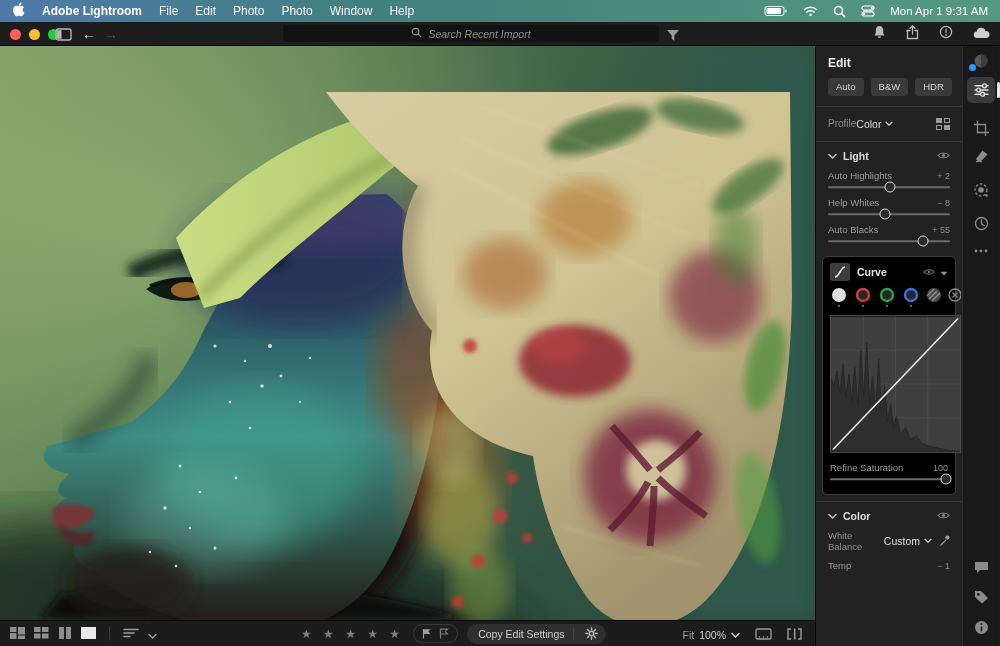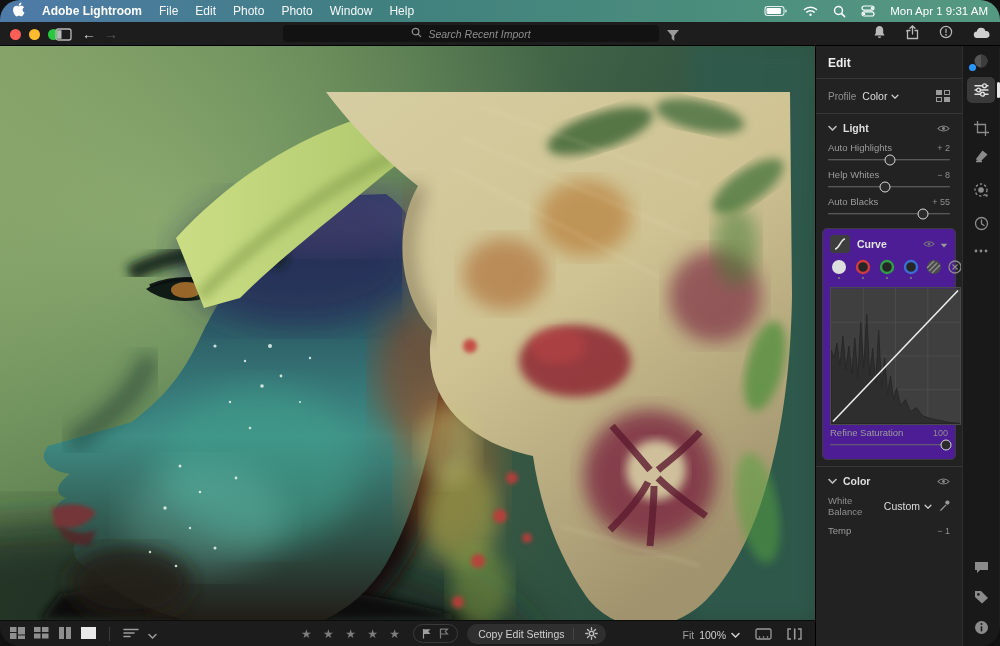--- a/index.html
+++ b/index.html
@@ -1,17 +1,17 @@
 <!DOCTYPE html>
 <html><head>
 <meta charset="utf-8">
 <style>
   html,body{margin:0;padding:0;background:#111;}
   .app{position:relative;width:1000px;height:646px;overflow:hidden;
-       font-family:"Liberation Sans",sans-serif;background:#1e1e1e;border-radius:20px;
+       font-family:"Liberation Sans",sans-serif;background:#1e1e1e;
        -webkit-font-smoothing:antialiased;}
   
   .menubar{height:22px;display:flex;align-items:center;padding:0 12px;
     background:linear-gradient(90deg,#4e7aa9 0%,#40807f 38%,#4a8c7c 68%,#569982 100%);
     color:#fff;font-size:12px;gap:0;}
   .mb-left{display:flex;align-items:center;gap:17px;}
   .mb-app{font-weight:bold;}
   .mb-item{opacity:.95;}
   .mb-spacer{flex:1;}
   .mb-right{display:flex;align-items:center;gap:15px;font-size:11.5px;}
@@ -47,42 +47,42 @@
   .fit-group{display:flex;align-items:center;gap:5px;font-size:10.5px;color:#9d9d9d;}
   .fit-group b{color:#cfcfcf;font-weight:normal;}
   
   .panel{width:147px;background:#222;border-left:1px solid #000;box-sizing:border-box;
     font-size:10px;color:#aaa;overflow:hidden;display:flex;flex-direction:column;}
   .edit-title{font-size:12px;font-weight:bold;color:#ededed;padding:10px 12px 8px;}
   .btn-row{display:flex;gap:7px;align-items:center;padding:0 12px 10px;}
   .pbtn{background:#3a3a3a;border-radius:3px;color:#d4d4d4;font-size:9.5px;padding:4px 8px;line-height:1;}
   .pbtn.hdr{margin-left:auto;}
   .pdiv{height:1px;background:#383838;}
-  .profile-row{display:flex;align-items:center;gap:6px;padding:11px 12px;}
+  .profile-row{display:flex;align-items:center;padding:11px 12px;}
   .plabel{color:#8f8f8f;}
   .pvalue{color:#dcdcdc;font-size:10.5px;display:flex;align-items:center;gap:4px;}
   .right-icon{margin-left:auto;color:#9a9a9a;display:flex;}
   .sec-head{display:flex;align-items:center;gap:6px;padding:8px 12px 6px;color:#dedede;font-weight:bold;font-size:10.5px;}
   .sec-head .right-icon{font-weight:normal;}
   .chev{color:#bdbdbd;display:flex;}
   .srow{padding:2px 12px 1px;}
   .slab{display:flex;justify-content:space-between;align-items:baseline;}
   .slab .lname{color:#9c9c9c;font-size:9.5px;}
   .slab .sval{color:#8f8f8f;font-size:9px;}
   .strack{position:relative;height:13px;}
   .sline{position:absolute;left:0;right:0;top:50%;height:1.5px;background:#6b6b6b;transform:translateY(-50%);border-radius:1px;}
   .sknob{position:absolute;top:50%;width:11px;height:11px;border:1.5px solid #d9d9d9;background:#2b2b2b;
     border-radius:50%;transform:translate(-50%,-50%);box-sizing:border-box;}
-  .curve-card{margin:7px 6px 2px;background:#4c1d95;border:1px solid #3c3c3c;border-radius:5px;padding:6px 7px 8px;}
+  .curve-card{margin:7px 6px 2px;background:#000000;border:1px solid #3c3c3c;border-radius:5px;padding:6px 7px 8px;}
   .curve-head{display:flex;align-items:center;gap:7px;color:#e3e3e3;font-weight:bold;font-size:10.5px;}
   .curve-chip{width:20px;height:18px;background:#3d3d3d;border-radius:3px;display:flex;align-items:center;justify-content:center;color:#e8e8e8;}
   .curve-head .right-icon{gap:5px;align-items:center;}
   .channels{margin:6px 0 5px;}
   .hist{border:1px solid #4a4a4a;}
-  .refine{}
+  .refine{margin-top:7px;}
   .refine .slab .lname{color:#9c9c9c;}
   .color-sec .srow{padding:2px 12px 0;}
   .wb-row{display:flex;align-items:center;gap:6px;padding:2px 12px 6px;}
   
   .rail{position:relative;width:37px;background:#191919;border-left:1px solid #2d2d2d;
     display:flex;flex-direction:column;align-items:center;color:#8b8b8b;box-sizing:border-box;padding-bottom:6px;}
   .ritem{position:relative;width:28px;height:26px;display:flex;align-items:center;justify-content:center;flex:none;}
   .ritem.active{background:#3a3a3a;border-radius:5px;color:#e2e2e2;}
   .rail-indicator{position:absolute;right:-5px;top:5px;width:3px;height:16px;background:#e9e9e9;border-radius:2px;}
   .sync-dot{position:absolute;left:2px;bottom:3px;width:7px;height:7px;border-radius:50%;}
@@ -425,20 +425,25 @@
                 <path d="M4 1H1v10h3M11 1h3v10h-3"></path>
                 <rect x="6.9" y="0.5" width="1.6" height="11" fill="#9a9a9a" stroke="none"></rect>
               </svg>
           </span>
         </div>
       </div>
     </div>
 
     <div class="panel">
       <div class="edit-title">Edit</div>
+      <div class="btn-row">
+        <span class="pbtn">Auto</span>
+        <span class="pbtn">B&amp;W</span>
+        <span class="pbtn hdr">HDR</span>
+      </div>
       <div class="pdiv"></div>
       <div class="profile-row">
         <span class="plabel">Profile</span>
         <span class="pvalue">
           <span>Color</span>
           <svg width="8" height="5" viewBox="0 0 9 6" fill="none" stroke="#cfcfcf" stroke-width="1.5" stroke-linecap="round">
               <path d="M1 1.5l3.5 3.5L8 1.5"></path>
             </svg>
         </span>
         <span class="right-icon">

